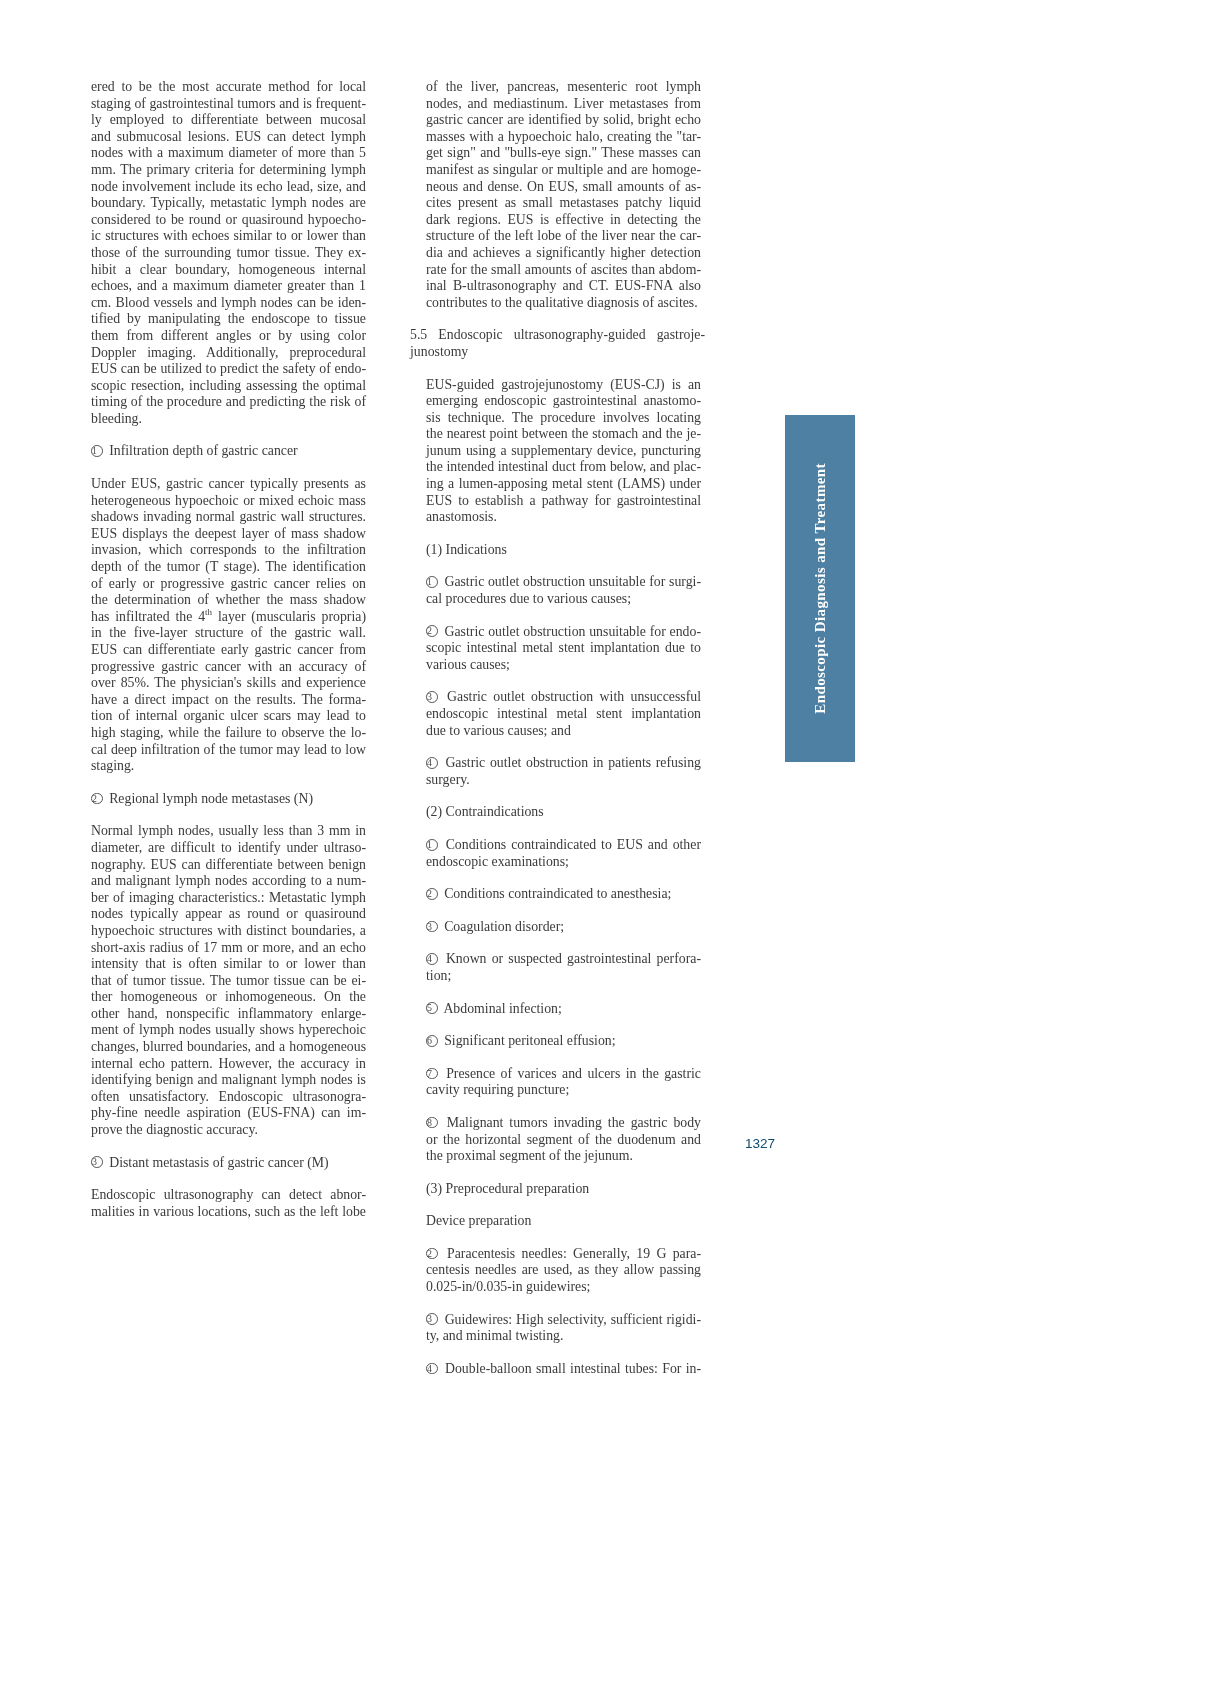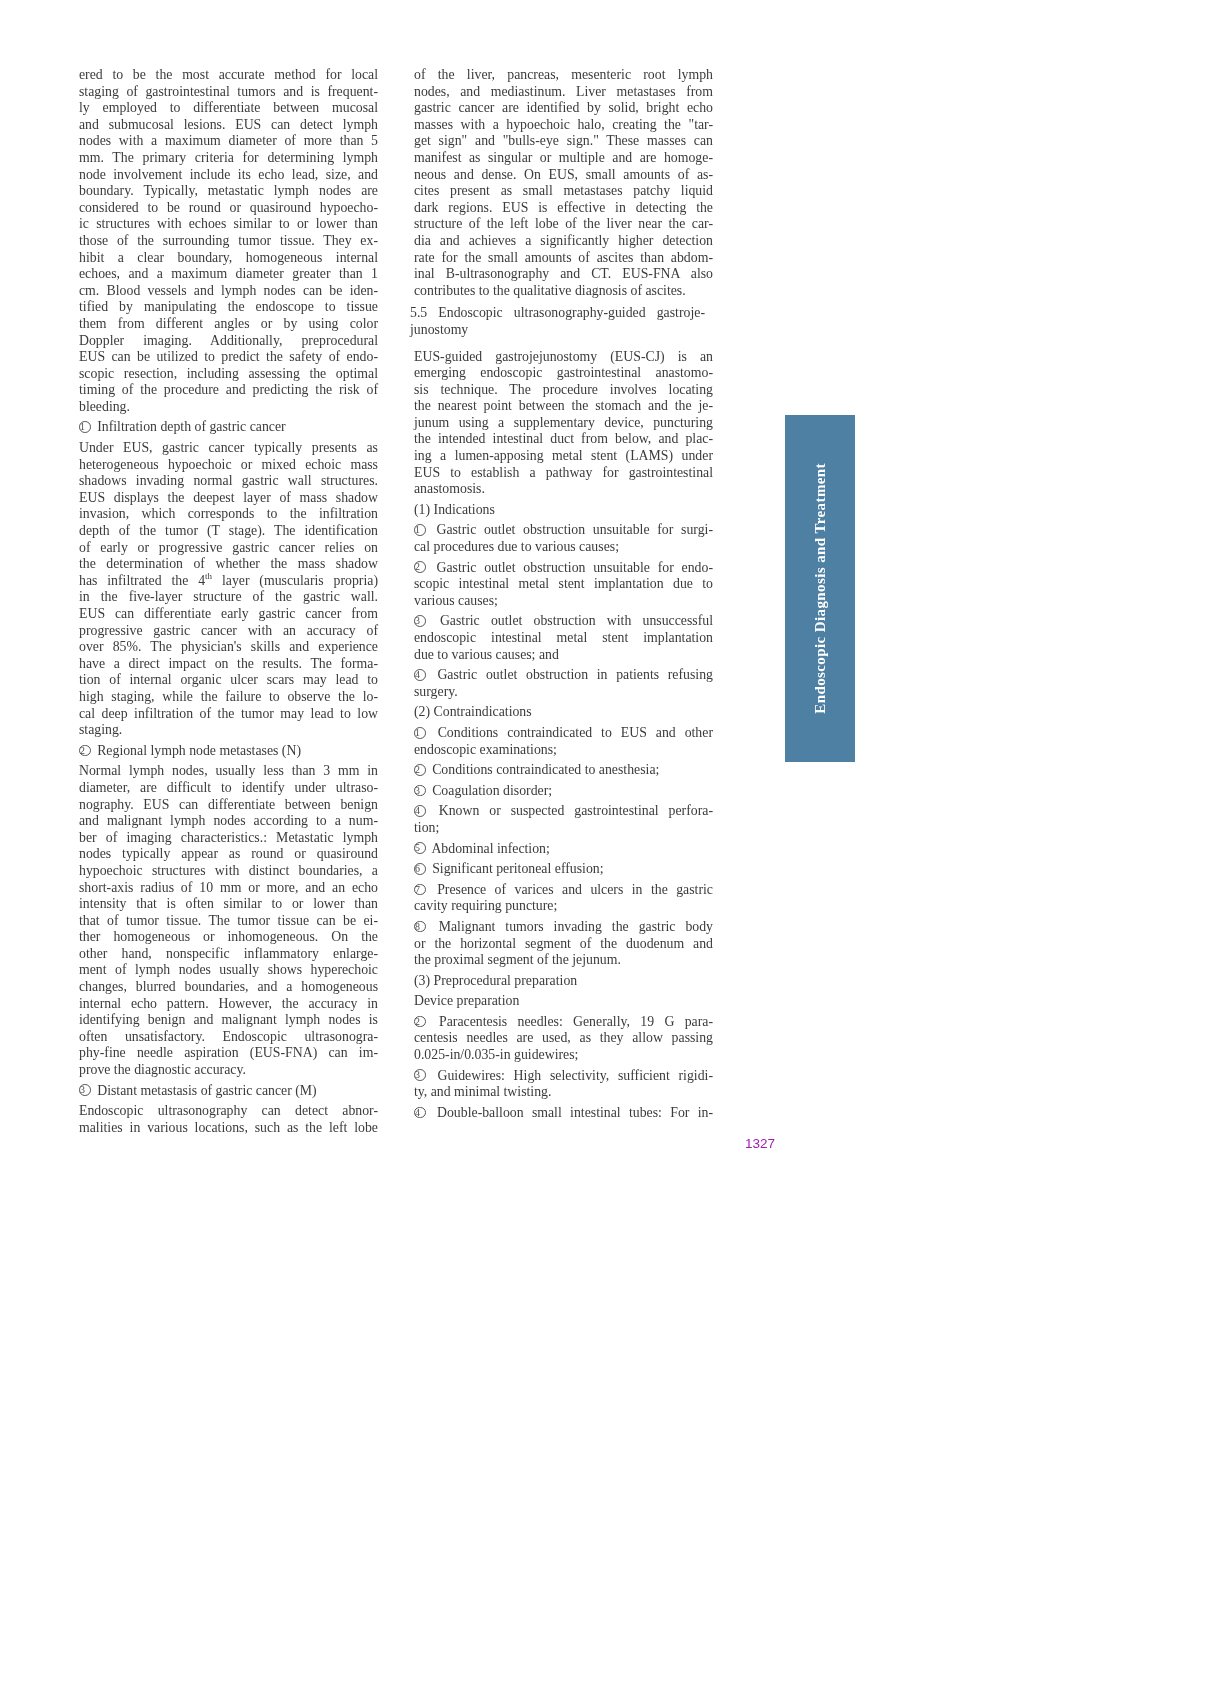--- a/index.html
+++ b/index.html
@@ -17,21 +17,21 @@
   }
   .column {
     position: absolute;
     top: 63px;
     width: 307px;
     font-size: 13.8px;
     line-height: 16.6px;
   }
   .column.left  { left: 75px;  }
   .column.right { left: 410px; }
-  .block { margin: 4px; }
+  .block { margin: 16px; }
   .block.heading { margin: 6px 12px 10px 0; }
   .ln {
     text-align: justify;
     text-align-last: justify;
     white-space: normal;
   }
   .ln.last {
     text-align-last: left;
   }
   .circnum {
@@ -73,21 +73,21 @@
     font-family: "Liberation Serif", "DejaVu Serif", serif;
   }
   .page-num {
     position: absolute;
     left: 695px;
     top: 1136px;
     width: 80px;
     text-align: right;
     font-family: "Liberation Sans", "DejaVu Sans", sans-serif;
     font-size: 13.5px;
-    color: #a21caf;
+    color: #0c4a6e;
   }
 </style>
 </head>
 <body>
 
 <div class="column left">
     <div class="block">
       <div class="ln">ered to be the most accurate method for local</div>
       <div class="ln">staging of gastrointestinal tumors and is frequent-</div>
       <div class="ln">ly employed to differentiate between mucosal</div>
@@ -137,21 +137,21 @@
       <div class="ln last"><span class="circnum">2</span> Regional lymph node metastases (N)</div>
     </div>
     <div class="block">
       <div class="ln">Normal lymph nodes, usually less than 3 mm in</div>
       <div class="ln">diameter, are difficult to identify under ultraso-</div>
       <div class="ln">nography. EUS can differentiate between benign</div>
       <div class="ln">and malignant lymph nodes according to a num-</div>
       <div class="ln">ber of imaging characteristics.: Metastatic lymph</div>
       <div class="ln">nodes typically appear as round or quasiround</div>
       <div class="ln">hypoechoic structures with distinct boundaries, a</div>
-      <div class="ln">short-axis radius of 10 mm or more, and an echo</div>
+      <div class="ln">short-axis radius of 17 mm or more, and an echo</div>
       <div class="ln">intensity that is often similar to or lower than</div>
       <div class="ln">that of tumor tissue. The tumor tissue can be ei-</div>
       <div class="ln">ther homogeneous or inhomogeneous. On the</div>
       <div class="ln">other hand, nonspecific inflammatory enlarge-</div>
       <div class="ln">ment of lymph nodes usually shows hyperechoic</div>
       <div class="ln">changes, blurred boundaries, and a homogeneous</div>
       <div class="ln">internal echo pattern. However, the accuracy in</div>
       <div class="ln">identifying benign and malignant lymph nodes is</div>
       <div class="ln">often unsatisfactory. Endoscopic ultrasonogra-</div>
       <div class="ln">phy-fine needle aspiration (EUS-FNA) can im-</div>

